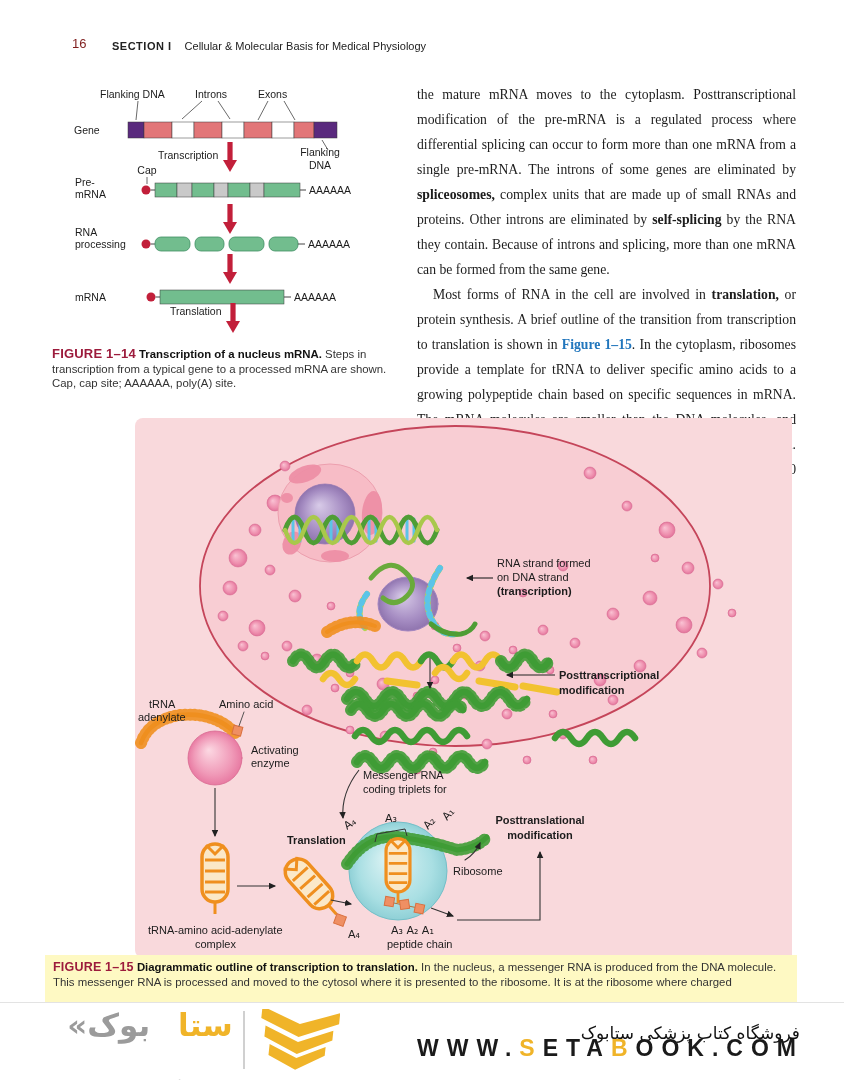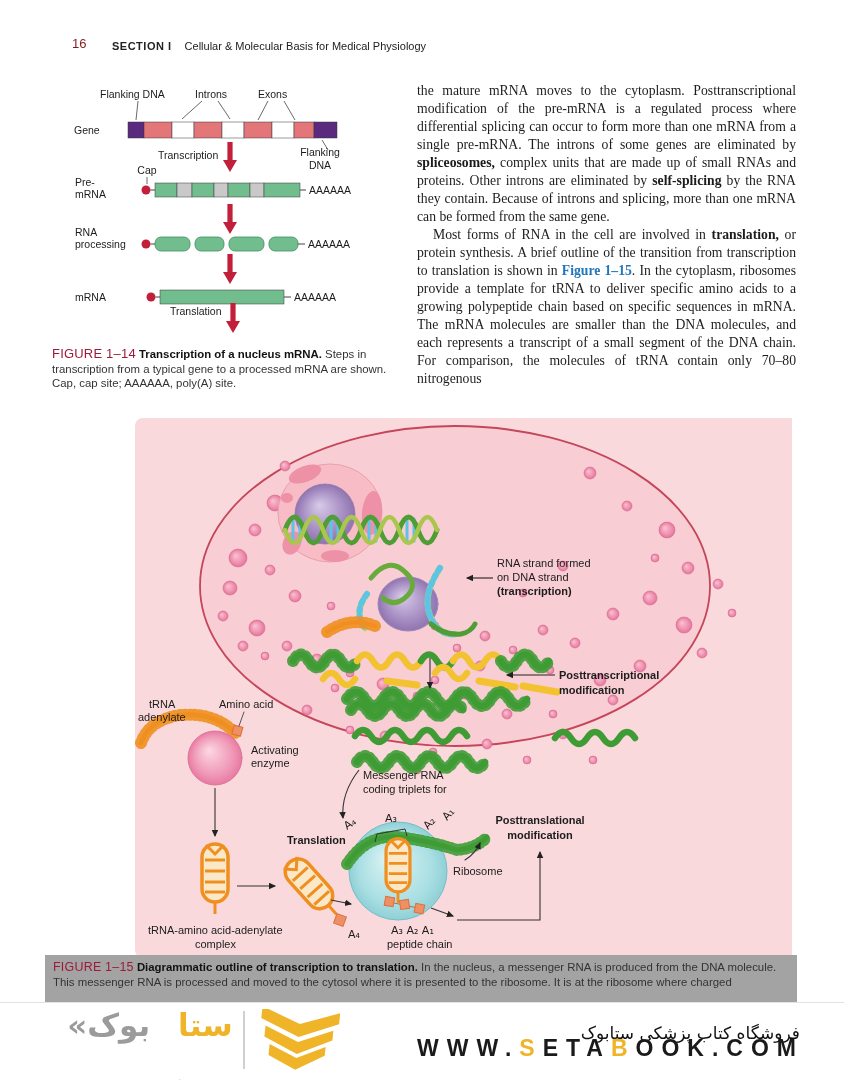--- a/index.html
+++ b/index.html
@@ -4,30 +4,30 @@
 <style>
   html,body{margin:0;padding:0;background:#fff;}
   .page{position:relative;width:844px;height:1080px;background:#ffffff;overflow:hidden;
         font-family:"Liberation Serif",serif;color:#1c1c1c;}
   .abs{position:absolute;}
   
   .pagenum{left:72px;top:36px;font-family:"Liberation Sans",sans-serif;font-size:13px;color:#7f1d1d;}
   .section-line{left:112px;top:40px;font-family:"Liberation Sans",sans-serif;font-size:11px;color:#222;}
   .section-line b{letter-spacing:.5px;margin-right:10px;}
   
-  .article{left:417px;top:82px;width:379px;font-size:13.7px;line-height:18px;text-align:justify;}
+  .article{left:417px;top:82px;width:379px;font-size:13.7px;line-height:25px;text-align:justify;}
   .article p{margin:0;}
   .article p+p{text-indent:16px;}
   .ref{color:#2176bd;font-weight:bold;}
   
   .cap{font-family:"Liberation Sans",sans-serif;font-size:11.4px;line-height:14.6px;color:#333;}
-  .cap .figlab{color:#9c1b3c;font-weight:normal;font-size:13px;letter-spacing:.2px;}
+  .cap .figlab{color:#9c1b3c;font-weight:bold;font-size:13px;letter-spacing:.2px;}
   .cap b{color:#111;}
   .fig14cap{left:52px;top:347px;width:342px;}
-  .fig15cap{left:45px;top:955px;width:752px;height:47px;background:#a3a3a3;
+  .fig15cap{left:45px;top:955px;width:752px;height:47px;background:#fef9c3;
             box-sizing:border-box;padding:5px 8px 0 8px;overflow:hidden;}
   
   .fig15{left:135px;top:418px;width:722px;height:540px;border-radius:8px;overflow:hidden;}
   
   svg text{font-family:"Liberation Sans",sans-serif;font-size:11px;fill:#1c1c1c;}
   svg text.bold{font-weight:bold;}
   svg text.sub{font-family:"DejaVu Sans",sans-serif;}
   #fig14svg text{font-size:10.5px;}
   .fuzz{stroke-dasharray:1 4;stroke-width:12;opacity:.9;fill:none;}
   

